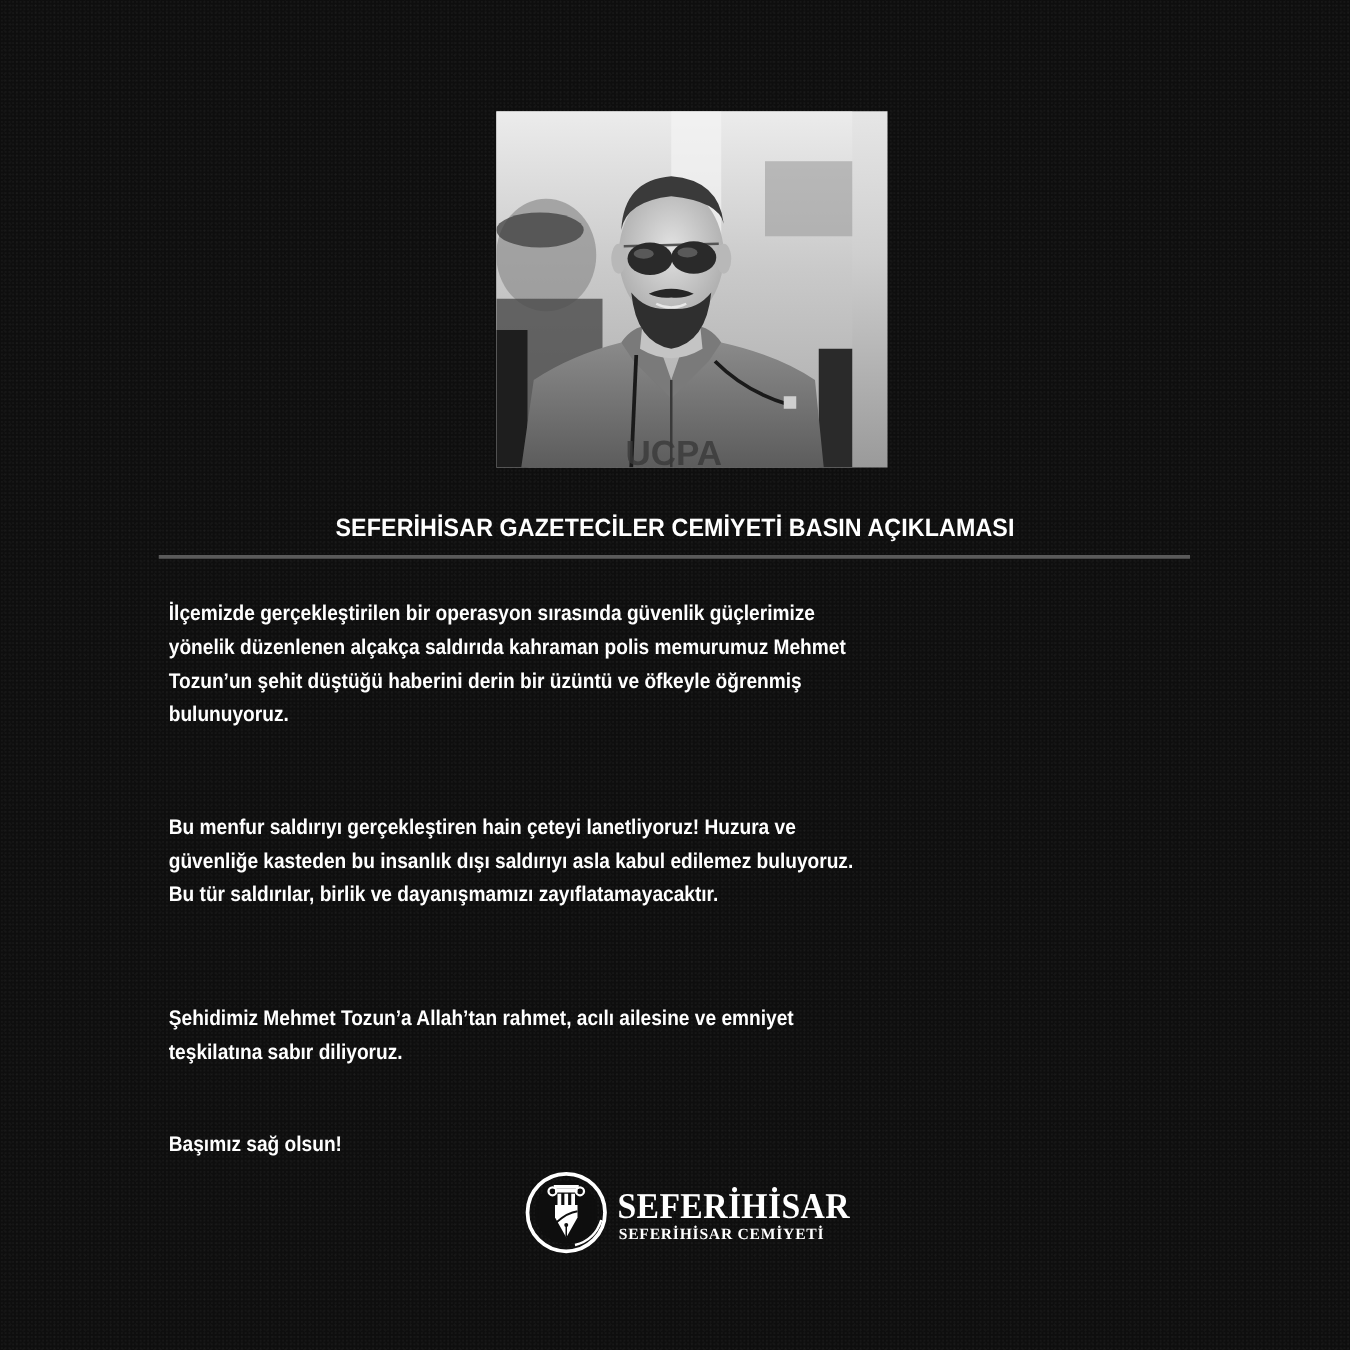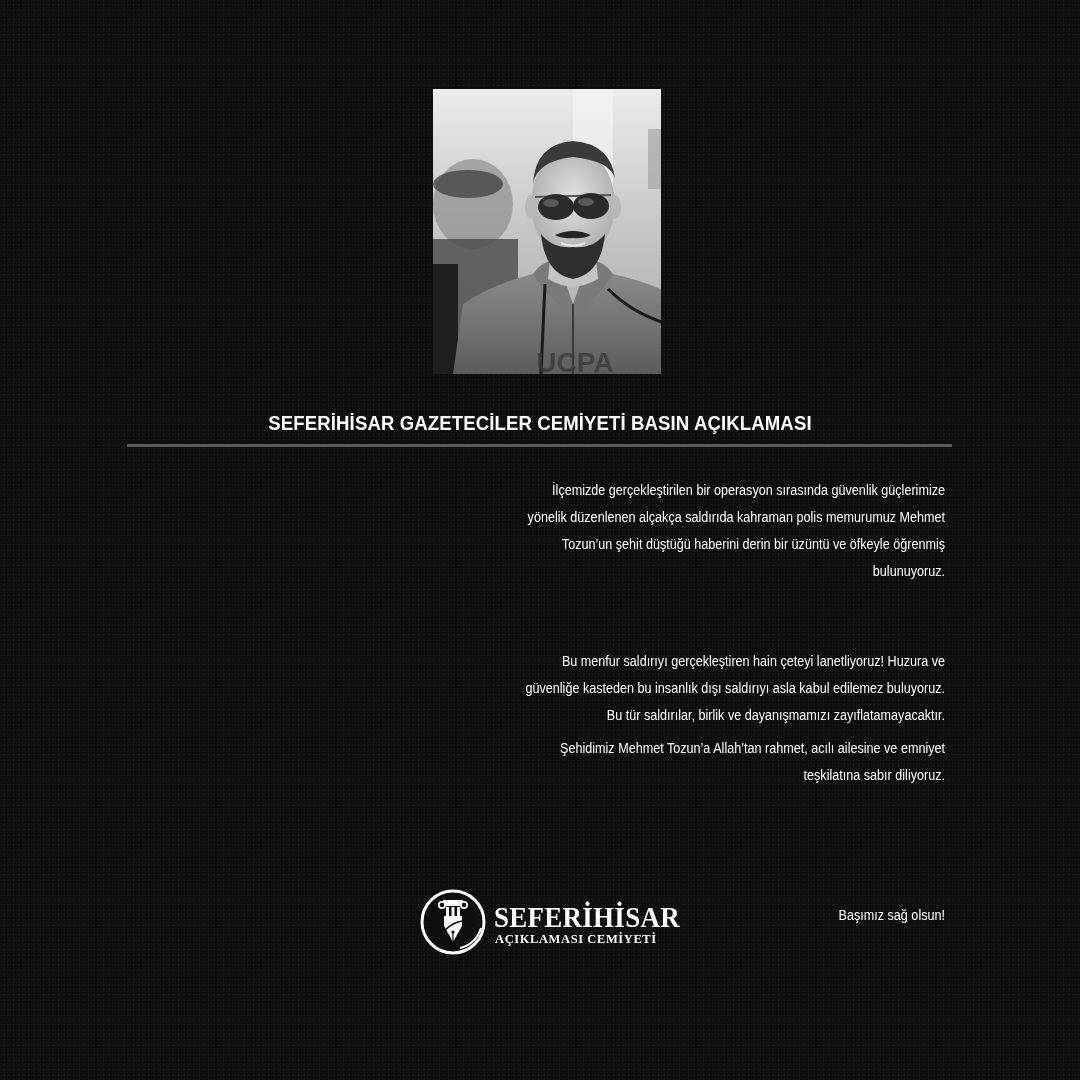--- a/index.html
+++ b/index.html
@@ -20,24 +20,23 @@
     background-image:
       radial-gradient(rgba(255,255,255,0.035) 1px, transparent 1px),
       radial-gradient(rgba(255,255,255,0.025) 1px, transparent 1px);
     background-size: 3px 3px, 5px 5px;
     background-position: 0 0, 1px 2px;
     pointer-events: none;
   }
   .photo {
     position: absolute;
     left: 397px; top: 89px;
-    width: 228px; height: 285px;
+    width: 313px; height: 285px;
     overflow: hidden;
     background: linear-gradient(180deg, #e6e6e6 0%, #cfcfcf 40%, #9a9a9a 100%);
-    margin-left: 36px;
   }
   .photo svg { display: block; }
   .title {
     position: absolute;
     left: 0; width: 1080px;
     top: 411px;
     text-align: center;
     font-weight: bold;
     font-size: 20px;
     line-height: 24px;
@@ -48,35 +47,35 @@
   }
   .divider {
     position: absolute;
     left: 127px; top: 444px;
     width: 825px; height: 3px;
     background: #5a5a5a;
   }
   .para {
     position: absolute;
     left: 90px; width: 900px;
-    text-align: right;
-    font-weight: normal;
-    font-size: 14px;
+    text-align: left;
+    font-weight: bold;
+    font-size: 17px;
     line-height: 27px;
     margin: 0;
   }
   .para span.line {
     display: block;
     white-space: nowrap;
     transform: scaleX(0.9);
     transform-origin: 450px 0;
   }
   .logo {
     position: absolute;
-    left: 418px; top: 888px;
+    left: 418px; top: 936px;
     width: 250px; height: 70px; text-align: center;
   }
   .logo-mark {
     position: absolute;
     left: 0; top: 0;
     width: 70px; height: 70px;
   }
   .logo-name {
     position: absolute;
     left: 76px; top: 14px;
@@ -169,21 +168,21 @@
   <span class="line">Tozun’un şehit düştüğü haberini derin bir üzüntü ve öfkeyle öğrenmiş</span>
   <span class="line">bulunuyoruz.</span>
 </p>
 
 <p class="para" style="top:648px">
   <span class="line">Bu menfur saldırıyı gerçekleştiren hain çeteyi lanetliyoruz! Huzura ve</span>
   <span class="line">güvenliğe kasteden bu insanlık dışı saldırıyı asla kabul edilemez buluyoruz.</span>
   <span class="line">Bu tür saldırılar, birlik ve dayanışmamızı zayıflatamayacaktır.</span>
 </p>
 
-<p class="para" style="top:735px">
+<p class="para" style="top:801px">
   <span class="line">Şehidimiz Mehmet Tozun’a Allah’tan rahmet, acılı ailesine ve emniyet</span>
   <span class="line">teşkilatına sabır diliyoruz.</span>
 </p>
 
 <p class="para" style="top:902px">
   <span class="line">Başımız sağ olsun!</span>
 </p>
 
 <div class="logo">
   <svg class="logo-mark" viewBox="0 0 70 70" xmlns="http://www.w3.org/2000/svg">
@@ -200,14 +199,14 @@
     <rect x="39" y="19" width="3" height="9" fill="#ffffff"></rect>
 
     <path d="M26 28 L44 28 L44 38 L35 54 L26 38 Z" fill="#ffffff"></path>
     <path d="M27 42 Q36 34 44 33" stroke="#0e0e0e" stroke-width="1.6" fill="none"></path>
     <line x1="35" y1="44" x2="35" y2="54" stroke="#0e0e0e" stroke-width="1.2"></line>
     <circle cx="35" cy="44" r="1.6" fill="#0e0e0e"></circle>
 
     <path d="M42 60 Q58 56 63 40" stroke="#ffffff" stroke-width="2" fill="none"></path>
   </svg>
   <div class="logo-name">SEFERİHİSAR</div>
-  <div class="logo-sub">AÇIKLAMASI CEMİYETİ</div>
+  <div class="logo-sub">SEFERİHİSAR CEMİYETİ</div>
 </div>
 
 </body></html>

